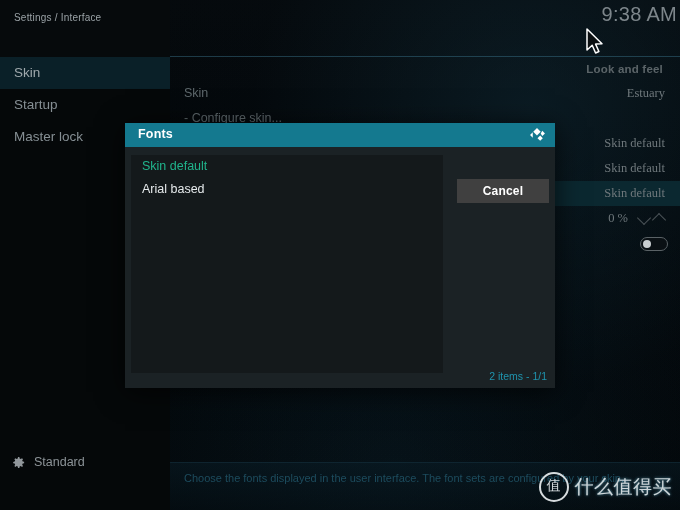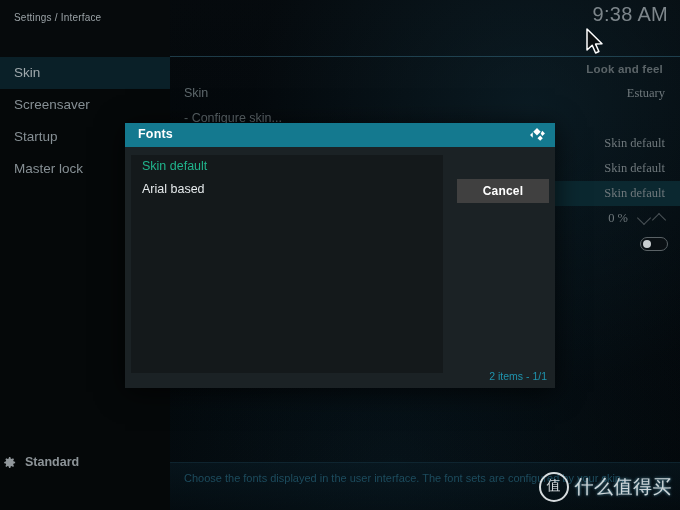--- a/index.html
+++ b/index.html
@@ -44,21 +44,21 @@
   .breadcrumb {
     position: absolute;
     left: 14px; top: 12px;
     font-size: 10px;
     color: #9aa2a6;
     letter-spacing: 0.2px;
     white-space: nowrap;
   }
   .clock {
     position: absolute;
-    right: 12px; top: 3px;
+    right: 3px; top: 3px;
     font-size: 20px;
     color: #7d868b;
     letter-spacing: 0.3px;
   }
   .topbar-rule {
     position: absolute;
     left: 170px; top: 56px;
     width: 510px; height: 1px;
     background: rgba(60,120,145,0.45);
   }
@@ -83,23 +83,22 @@
   .side-item.selected {
     background: #0a2028;
     color: #9fa8ac;
   }
   .side-footer {
     position: absolute;
     left: 0; bottom: 37px;
     width: 170px; height: 22px;
     display: flex;
     align-items: center;
-    padding-left: 2px;
+    padding-left: 11px;
     box-sizing: border-box;
-    font-weight: bold;
   }
   .gear {
     width: 15px; height: 15px;
     flex: 0 0 auto;
     margin-right: 8px;
     opacity: 0.78;
   }
   .side-footer-label {
     font-size: 12.5px;
     color: #8d9498;
@@ -322,23 +321,20 @@
     <div class="breadcrumb">Settings / Interface</div>
     <div class="clock">9:38 AM</div>
   </div>
   <div class="topbar-rule"></div>
 
   <div class="sidebar">
     <div class="side-item selected">
       <span>Skin</span>
     </div>
     <div class="side-item">
-      <span>Screensaver</span>
-    </div>
-    <div class="side-item">
       <span>Startup</span>
     </div>
     <div class="side-item">
       <span>Master lock</span>
     </div>
 
     <div class="side-footer">
       <svg class="gear" viewBox="0 0 24 24">
         <path fill="#b9c0c4" d="M12 8.4a3.6 3.6 0 1 0 0 7.2 3.6 3.6 0 0 0 0-7.2zm0 5.6a2 2 0 1 1 0-4 2 2 0 0 1 0 4z"></path>
         <path fill="#b9c0c4" d="M21 13.1v-2.2l-2.3-.4a6.9 6.9 0 0 0-.8-1.9l1.3-1.9-1.6-1.6-1.9 1.3a6.9 6.9 0 0 0-1.9-.8L13.4 3h-2.2l-.4 2.6a6.9 6.9 0 0 0-1.9.8L7 5.1 5.4 6.7l1.3 1.9a6.9 6.9 0 0 0-.8 1.9L3.5 11v2.2l2.4.4c.2.7.4 1.3.8 1.9l-1.3 1.9 1.6 1.6 1.9-1.3c.6.4 1.2.6 1.9.8l.4 2.4h2.2l.4-2.4c.7-.2 1.3-.4 1.9-.8l1.9 1.3 1.6-1.6-1.3-1.9c.4-.6.6-1.2.8-1.9l2.3-.5z"></path>

